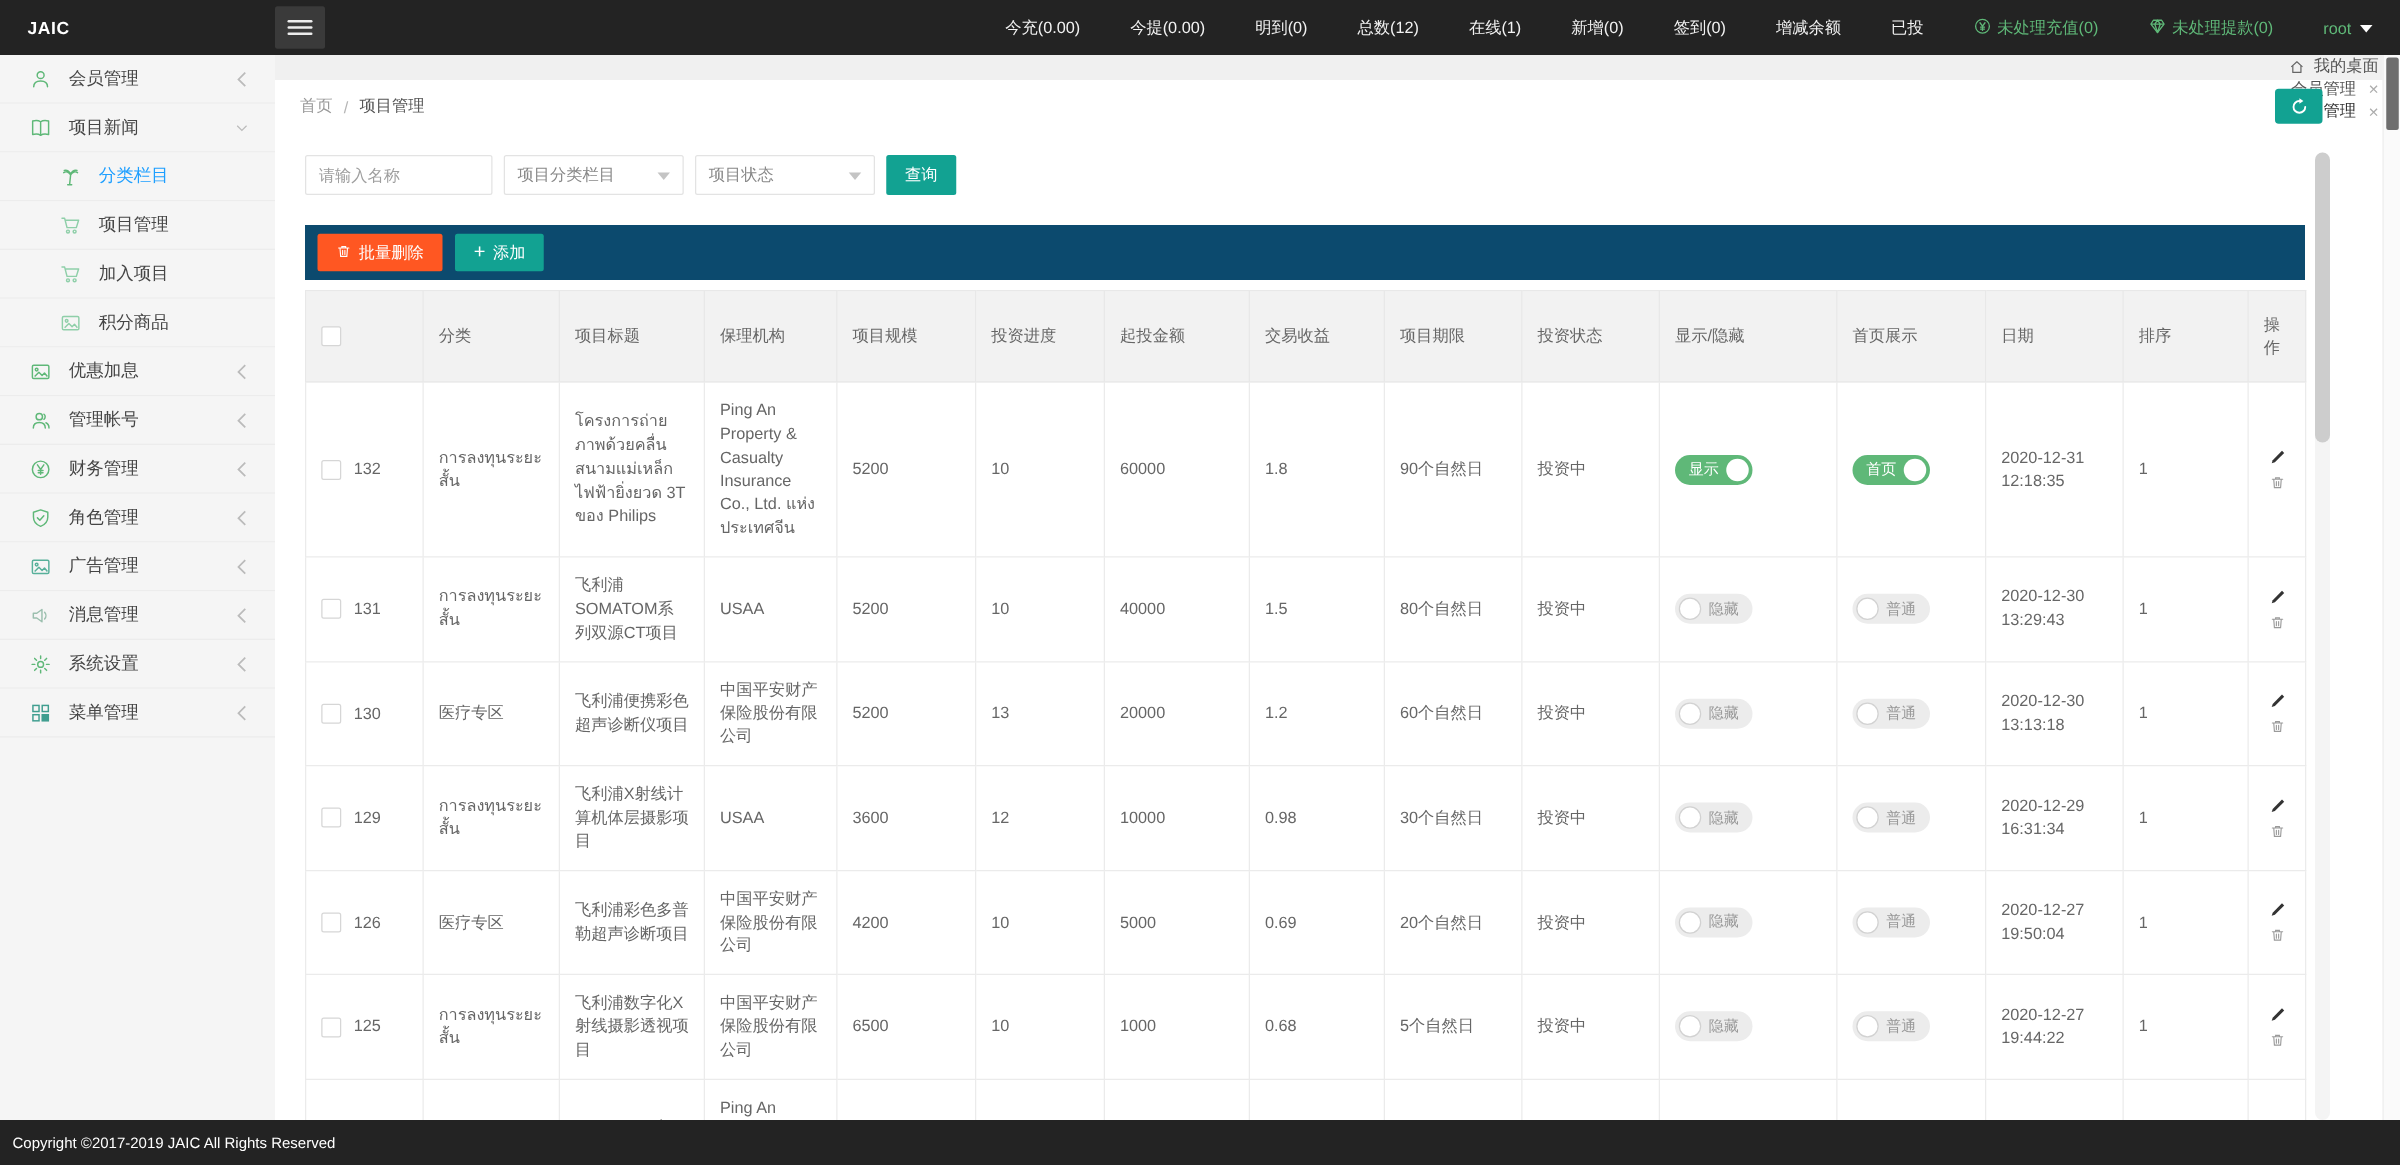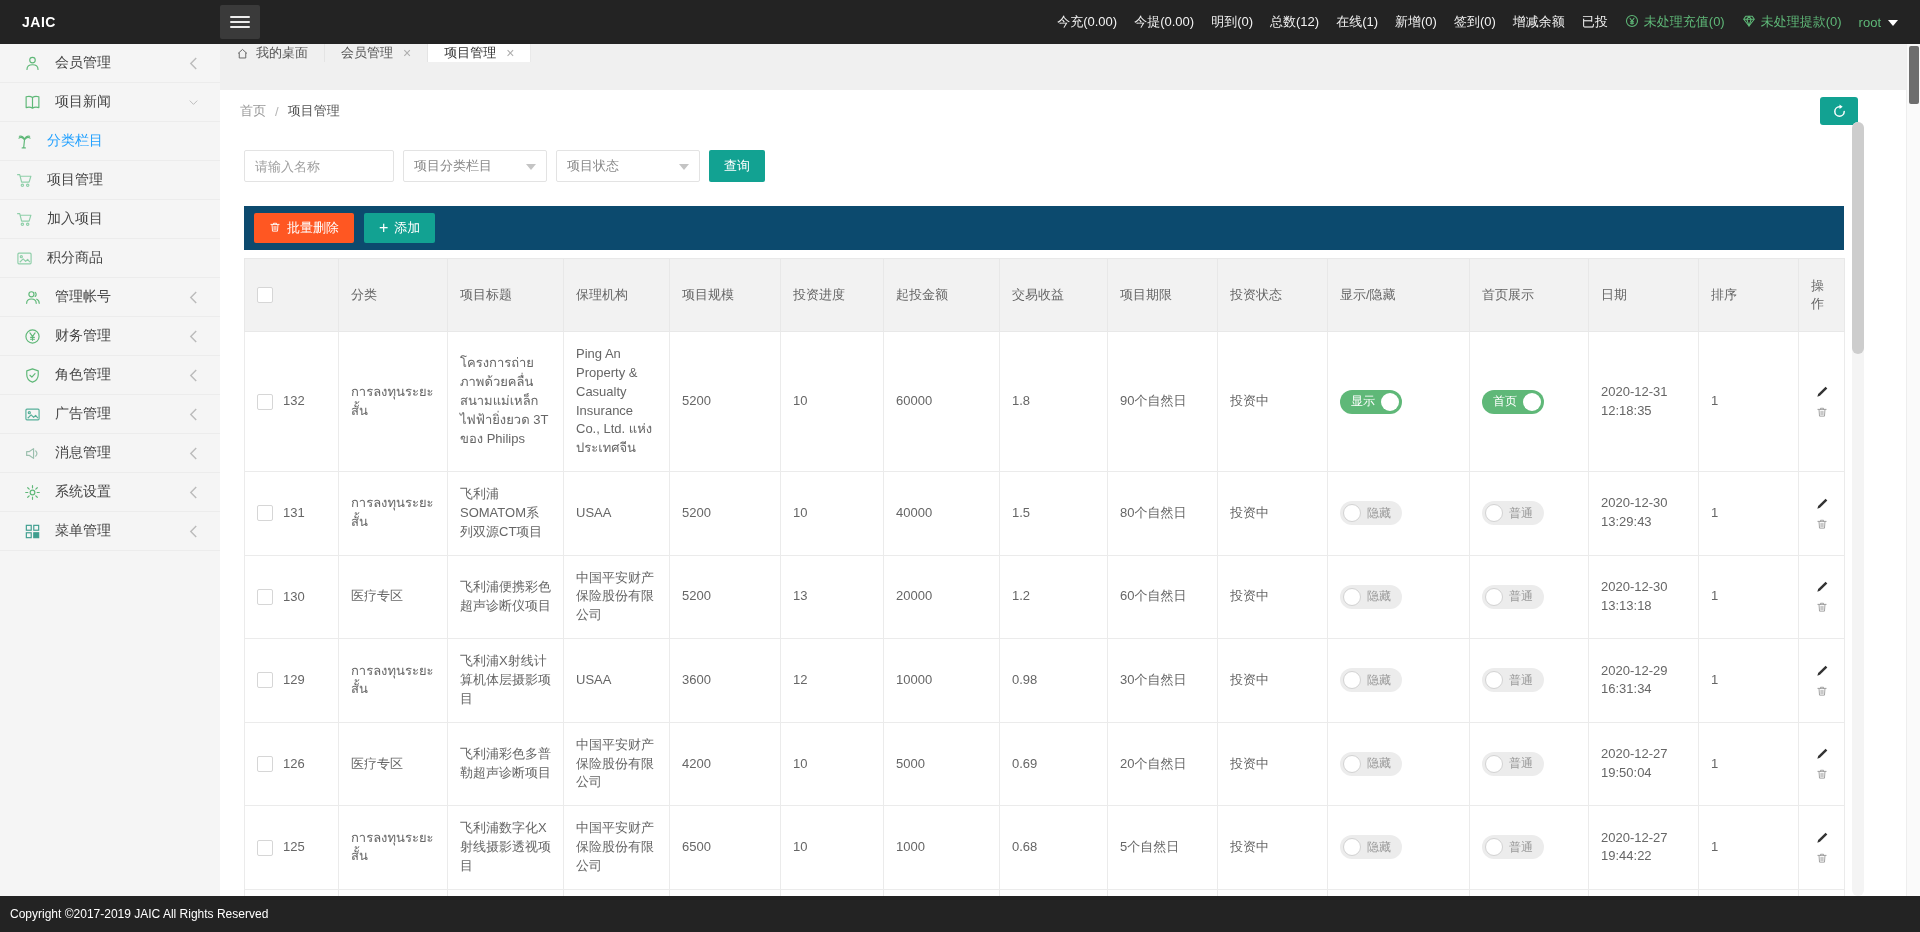--- a/index.html
+++ b/index.html
@@ -7,42 +7,42 @@
     font-family:"Liberation Sans","DejaVu Sans",sans-serif; background:#fff; }
   .app { position:relative; width:1920px; height:932px; overflow:hidden; }
 
   
   .topbar { position:absolute; top:0; left:0; right:0; height:44px; background:#232323;
     display:flex; align-items:center; color:#fff; z-index:30; }
   .logo { width:220px; padding-left:22px; font-size:14px; font-weight:bold; letter-spacing:.5px; }
   .hamburger { width:40px; height:34px; background:#3a3a3a; border-radius:2px;
     display:flex; flex-direction:column; justify-content:center; gap:3px; padding:0 10px; cursor:pointer; }
   .hamburger b { display:block; height:2px; background:#ededed; border-radius:1px; }
-  .topstats { margin-left:auto; display:flex; align-items:center; gap:17px; padding-right:22px; font-size:13px; }
+  .topstats { margin-left:auto; display:flex; align-items:center; gap:40px; padding-right:22px; font-size:13px; }
   .stat { color:#f2f2f2; white-space:nowrap; }
   .alert { color:#5FB878; display:flex; align-items:center; gap:5px; white-space:nowrap; }
   .userbox { color:#5FB878; display:flex; align-items:center; gap:7px; cursor:pointer; }
   .caret { width:0; height:0; border-left:5px solid transparent; border-right:5px solid transparent;
     border-top:6px solid #fff; margin-top:2px; }
 
   
   .sidebar { position:absolute; top:44px; left:0; width:220px; bottom:36px; background:#f5f5f5; overflow:hidden; }
   .nav-item { height:39px; display:flex; align-items:center; padding:0 22px 0 24px;
     border-bottom:1px solid #ececec; font-size:14px; color:#454545; cursor:pointer; background:#f5f5f5; }
-  .nav-item.child { padding-left:16px; }
+  .nav-item.child { padding-left:48px; }
   .nav-icon { width:18px; height:18px; margin-right:13px; flex:0 0 auto; display:flex; align-items:center; }
   .nav-icon svg { width:17px; height:17px; }
   .nav-label { flex:1 1 auto; white-space:nowrap; }
   .nav-item.child.active .nav-label { color:#1E9FFF; }
   .nav-chev { margin-left:auto; display:flex; }
   .nav-chev svg { width:9px; height:13px; }
 
   
   .content { position:absolute; left:220px; top:44px; right:0; bottom:36px; background:#fff; overflow:hidden; }
-  .tabbar { height:46px; background:#f0f0f0; display:flex; align-items:flex-start; }
+  .tabbar { height:20px; background:#f0f0f0; display:flex; align-items:flex-end;flex-direction:column; }
   .tab { display:flex; align-items:center; padding:0 16px; font-size:13px; color:#555;
     border-right:1px solid #e4e4e4; cursor:pointer; white-space:nowrap; }
   .tab.active { background:#fff; color:#333; border-right:1px solid #e9e9e9; }
   .tab .home-ic { margin-right:7px; display:flex; }
   .tab .close { margin-left:10px; color:#adadad; font-size:14px; line-height:1; cursor:pointer; }
 
   .crumbrow { height:42px; display:flex; align-items:center; padding:0 20px; font-size:13px; }
   .crumb-home { color:#999; cursor:pointer; }
   .crumb-sep { color:#b5b5b5; margin:0 9px; }
   .crumb-cur { color:#555; }
@@ -227,20 +227,37 @@
       <span class="nav-icon">
           <svg viewBox="0 0 16 16">
             <g fill="none" stroke="#8fcfa9" stroke-width="1.1" stroke-linejoin="round">
               <rect x="1.8" y="3" width="12.4" height="10" rx="1"></rect>
               <circle cx="5" cy="6.3" r="1"></circle>
               <path d="M3.5 11.5l3.2-3.2 2.4 2.4 1.8-1.8 2.2 2.6"></path>
             </g>
           </svg>
         </span>
       <span class="nav-label">积分商品</span>
+    </div>
+    <div class="nav-item">
+      <span class="nav-icon">
+          <svg viewBox="0 0 16 16">
+            <g fill="none" stroke="#5FB878" stroke-width="1.1" stroke-linejoin="round">
+              <rect x="1.8" y="3" width="12.4" height="10" rx="1"></rect>
+              <circle cx="5" cy="6.3" r="1"></circle>
+              <path d="M3.5 11.5l3.2-3.2 2.4 2.4 1.8-1.8 2.2 2.6"></path>
+            </g>
+          </svg>
+        </span>
+      <span class="nav-label">优惠加息</span>
+      <span class="nav-chev">
+          <svg viewBox="0 0 8 12">
+            <path d="M6.5 1L1.5 6l5 5" fill="none" stroke="#bbb" stroke-width="1.3"></path>
+          </svg>
+        </span>
     </div>
     <div class="nav-item">
       <span class="nav-icon">
           <svg viewBox="0 0 16 16">
             <g fill="none" stroke="#5FB878" stroke-width="1.1" stroke-linecap="round">
               <circle cx="7" cy="5" r="2.4"></circle>
               <path d="M2.5 13.5c0-2.7 2-4.1 4.5-4.1s4.5 1.4 4.5 4.1M10.5 3.2a2.4 2.4 0 0 1 0 3.8M12 9.6c1.4.6 2.3 1.9 2.3 3.9"></path>
             </g>
           </svg>
         </span>

